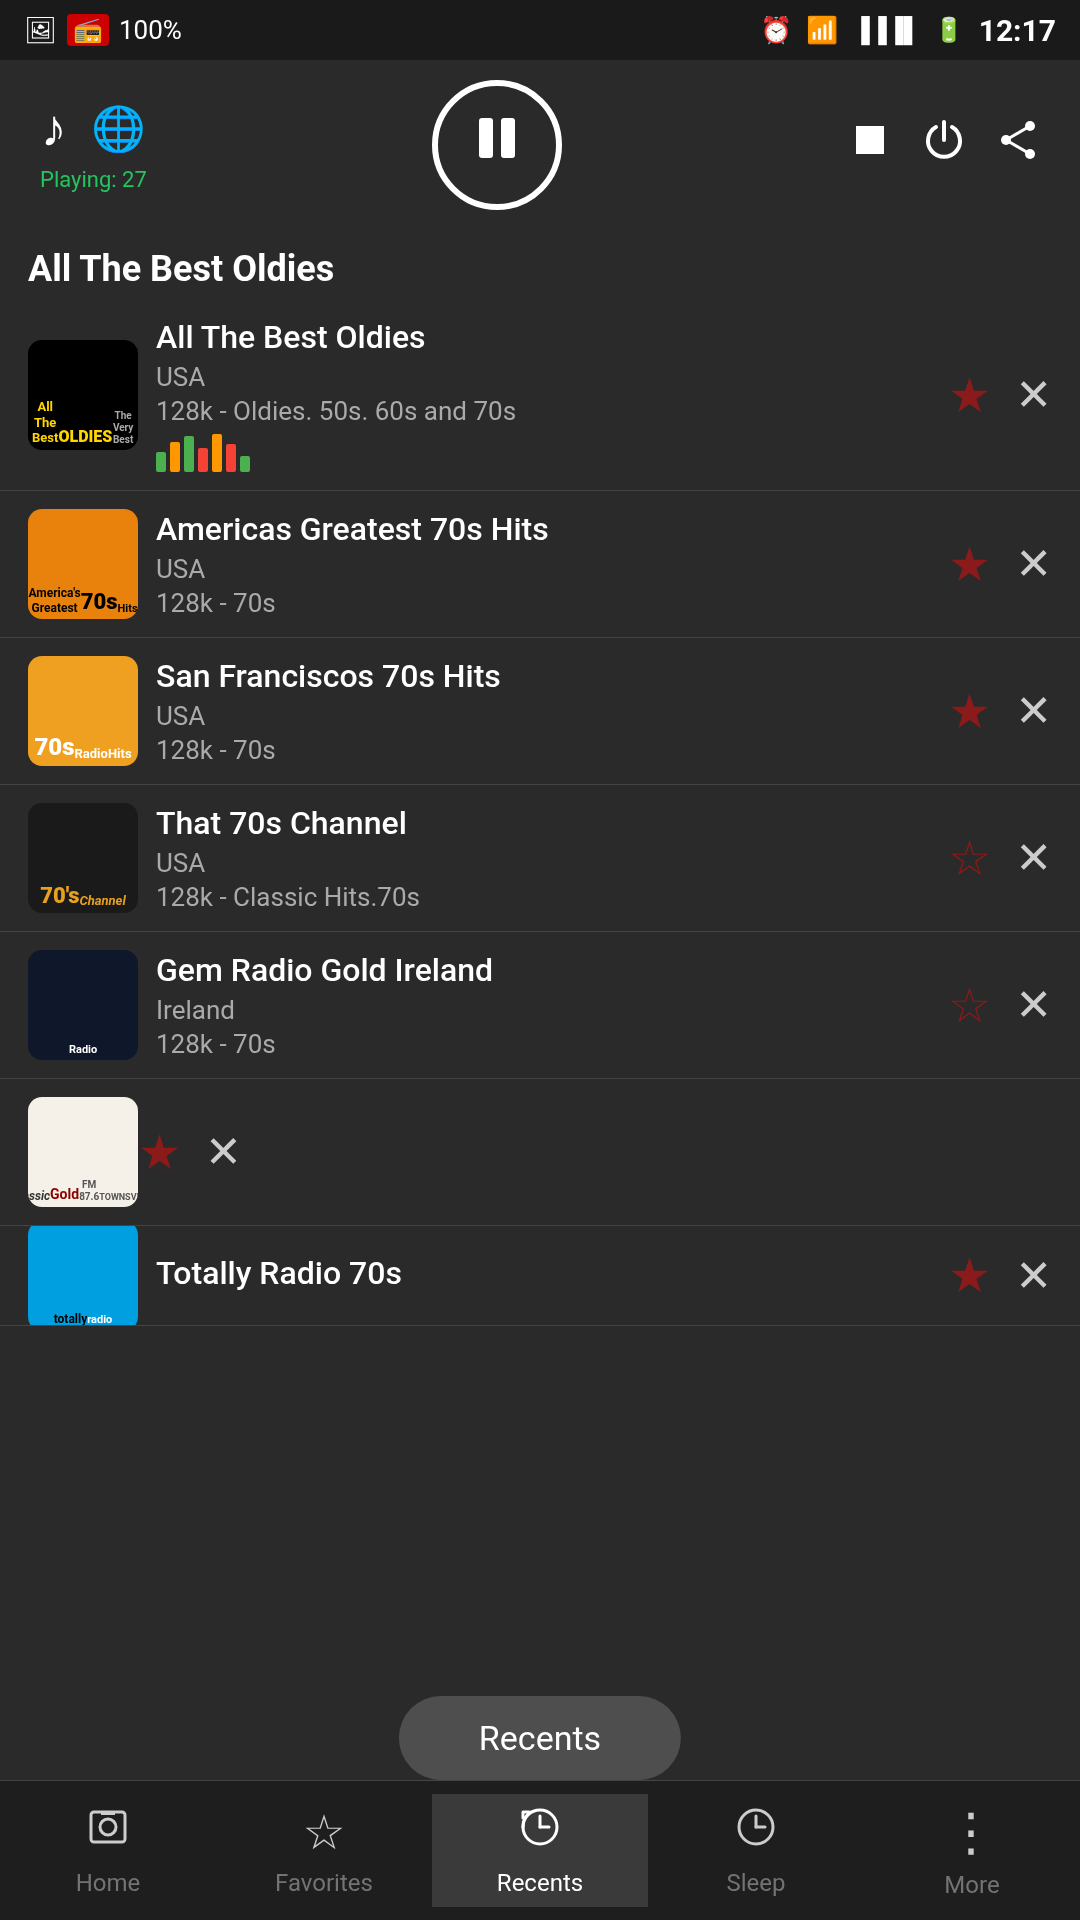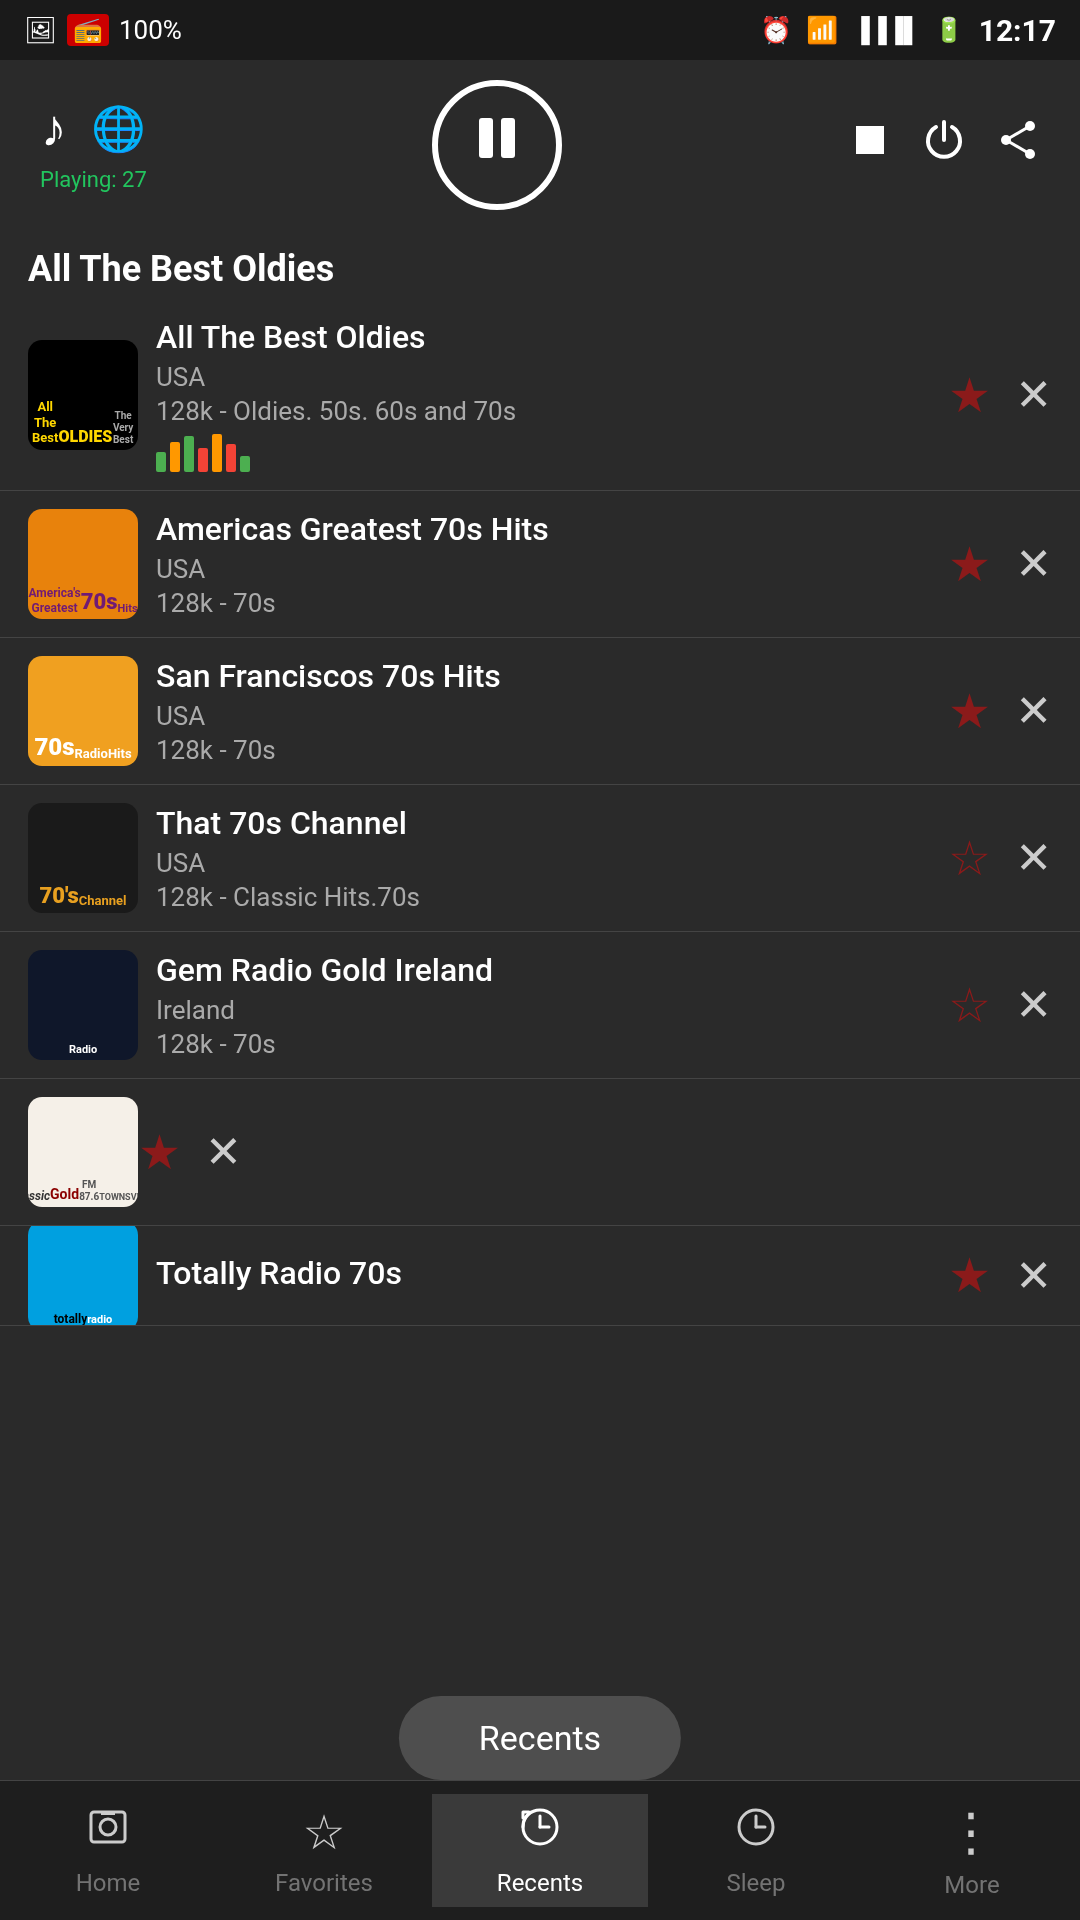--- a/index.html
+++ b/index.html
@@ -189,21 +189,21 @@
     
     .logo-oldies {
       background: #000;
       color: #fff;
       font-size: 14px;
       line-height: 1.2;
       padding: 4px;
     }
     .logo-americas {
       background: #e8820c;
-      color: #701a75;
+      color: #000000;
       font-size: 16px;
       line-height: 1.2;
       padding: 4px;
     }
     .logo-sf70s {
       background: #f0a020;
       color: #fff;
       font-size: 16px;
       line-height: 1.2;
       padding: 4px;
@@ -418,21 +418,21 @@
     <div class="station-actions">
       <span class="star-btn star-filled">★</span>
       <span class="close-btn">✕</span>
     </div>
   </div>
 
   <div class="station-item">
     <div class="station-logo logo-that70s">
       <span style="font-size:22px;font-weight:900;color:#e8a020;">70's</span>
         <br>
-      <span style="font-size:13px;color:#e8a020;">Channel</span>
+      <span style="font-size:13px;color:#e8a020;font-style:italic;">Channel</span>
     </div>
     <div class="station-info">
       <div class="station-name">That 70s Channel</div>
       <div class="station-country">USA</div>
       <div class="station-bitrate">128k - Classic Hits.70s</div>
     </div>
     <div class="station-actions">
       <span class="star-btn star-outline">☆</span>
       <span class="close-btn">✕</span>
     </div>

